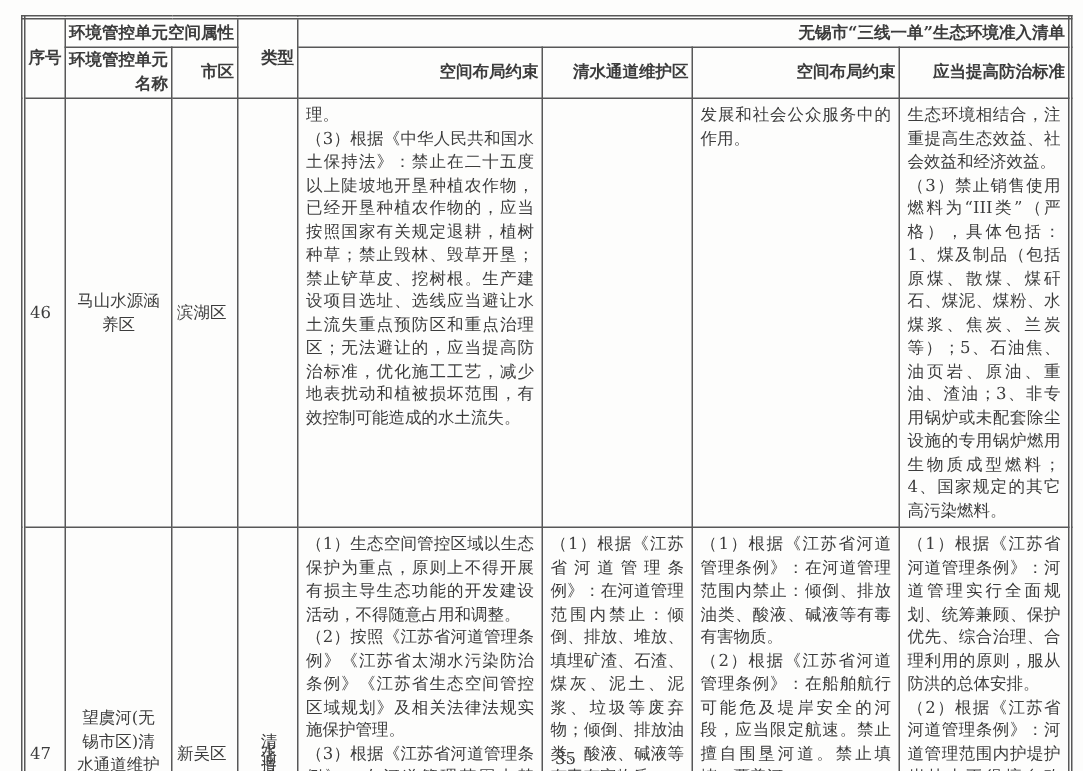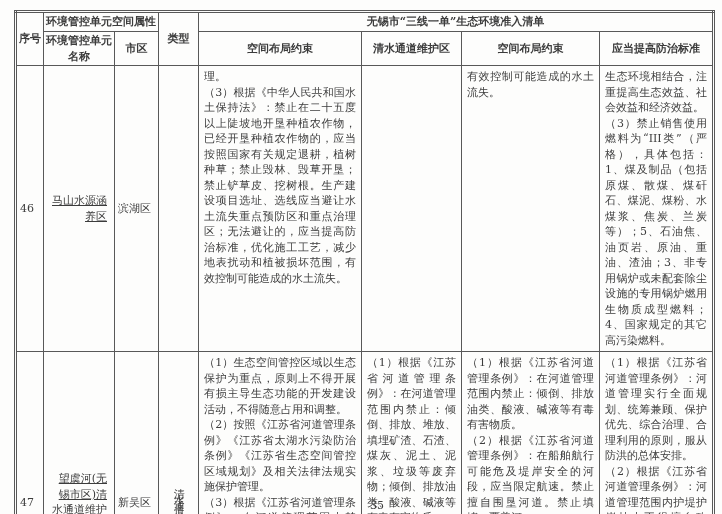--- a/index.html
+++ b/index.html
@@ -1,22 +1,22 @@
 <!DOCTYPE html>
 <html><head>
 <meta charset="utf-8">
 <style>
   html,body{margin:0;padding:0;background:#ffffff;}
   body{width:722px;height:514px;font-family:"DejaVu Serif","Liberation Serif",serif;color:#3c3c3c;}
   .page{position:relative;width:722px;height:514px;background:#fdfdfc;overflow:hidden;}
   table.doc{position:absolute;left:14px;top:10px;width:698px;border-collapse:collapse;table-layout:fixed;border:3px double #585858;}
   .doc th,.doc td{border:1px solid #585858;font-size:11px;line-height:15.5px;vertical-align:middle;padding:1px 3px;overflow:hidden;}
-  .doc th{font-weight:bold;text-align:center;padding:1px 2px;}
+  .doc th{font-weight:bold;text-align:right;padding:1px 2px;}
   td.c{text-align:left;}
-  td.name{text-align:right;padding:2px 7px;vertical-align:middle;text-decoration:underline;}
+  td.name{text-align:center;padding:2px 7px;vertical-align:middle;}
   td.txt{vertical-align:top;text-align:justify;white-space:pre-wrap;padding:3px 5px;word-break:break-all;}
   td.typecell{text-align:center;vertical-align:middle;padding:0;}
   .vert{writing-mode:vertical-lr;text-orientation:upright;letter-spacing:6px;display:inline-block;font-size:11px;}
   tr.h1{height:20px;}
   tr.h2{height:30px;font-family:Liberation Serif, serif;}
   tr.r46{height:210px;}
   tr.r47{height:228px;}
   .pageno{position:absolute;left:16px;top:499px;width:722px;text-align:center;font-size:11px;color:#3c3c3c;}
 </style>
 </head>
@@ -53,21 +53,21 @@
     </thead>
     <tbody>
       <tr class="r46">
         <td class="c">46</td>
         <td class="name">马山水源涵养区</td>
         <td class="c">滨湖区</td>
         <td class="typecell"><span class="vert"></span></td>
         <td class="txt">理。
 （3）根据《中华人民共和国水土保持法》：禁止在二十五度以上陡坡地开垦种植农作物，已经开垦种植农作物的，应当按照国家有关规定退耕，植树种草；禁止毁林、毁草开垦；禁止铲草皮、挖树根。生产建设项目选址、选线应当避让水土流失重点预防区和重点治理区；无法避让的，应当提高防治标准，优化施工工艺，减少地表扰动和植被损坏范围，有效控制可能造成的水土流失。</td>
         <td class="txt"></td>
-        <td class="txt">有效控制可能造成的水土流失。</td>
+        <td class="txt">发展和社会公众服务中的作用。</td>
         <td class="txt">生态环境相结合，注重提高生态效益、社会效益和经济效益。
 （3）禁止销售使用燃料为“III类”（严格），具体包括：1、煤及制品（包括原煤、散煤、煤矸石、煤泥、煤粉、水煤浆、焦炭、兰炭等）；5、石油焦、油页岩、原油、重油、渣油；3、非专用锅炉或未配套除尘设施的专用锅炉燃用生物质成型燃料；4、国家规定的其它高污染燃料。</td>
       </tr>
       <tr class="r47">
         <td class="c">47</td>
         <td class="name">望虞河(无锡市区)清水通道维护区</td>
         <td class="c">新吴区</td>
         <td class="typecell"><span class="vert">清水通道维护区</span></td>
         <td class="txt">（1）生态空间管控区域以生态保护为重点，原则上不得开展有损主导生态功能的开发建设活动，不得随意占用和调整。
 （2）按照《江苏省河道管理条例》《江苏省太湖水污染防治条例》《江苏省生态空间管控区域规划》及相关法律法规实施保护管理。

